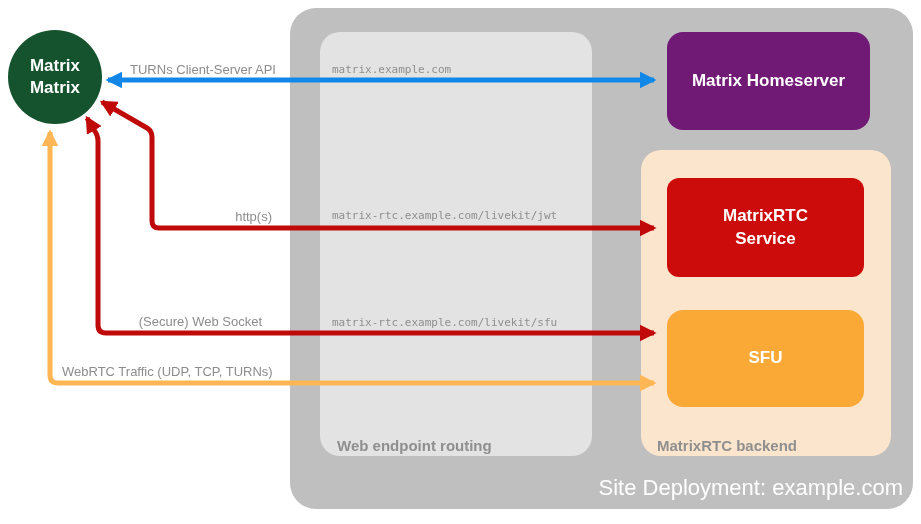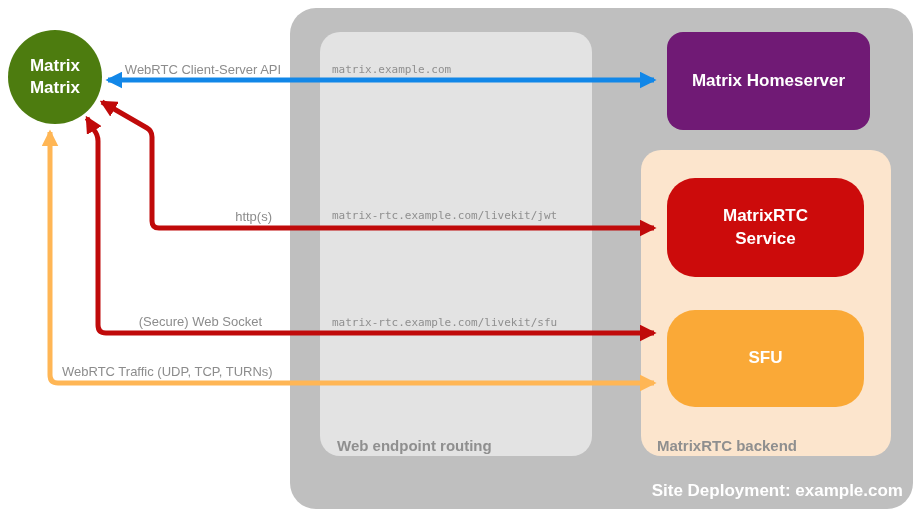--- a/index.html
+++ b/index.html
@@ -13,30 +13,30 @@
   .routing-box { left:320px; top:32px; width:272px; height:424px; background:#e3e3e3; border-radius:20px; }
   .backend-box { left:641px; top:150px; width:250px; height:306px; background:#fce5cd; border-radius:20px; }
 
   .node {
     position:absolute; display:flex; flex-direction:column;
     align-items:center; justify-content:center;
     color:#ffffff; font-weight:bold; font-size:17px; line-height:1.3;
     text-align:center; z-index:4;
   }
   .homeserver-node { left:667px; top:32px; width:203px; height:98px; background:#701a75; border-radius:16px; }
-  .auth-node { left:667px; top:178px; width:197px; height:99px; background:#cc0b0b; border-radius:28px; }
-  .sfu-node { left:667px; top:310px; width:197px; height:97px; background:#faa937; border-radius:28px; }
-  .client-node { left:8px; top:30px; width:94px; height:94px; background:#4d7c0f; border-radius:50%; z-index:4;text-align:right; }
+  .auth-node { left:667px; top:178px; width:197px; height:99px; background:#cc0b0b; border-radius:12px; }
+  .sfu-node { left:667px; top:310px; width:197px; height:97px; background:#faa937; border-radius:16px; }
+  .client-node { left:8px; top:30px; width:94px; height:94px; background:#14532d; border-radius:50%; z-index:4;text-align:right; }
 
   .container-label {
     position:absolute; font-weight:bold; font-size:15px; color:#8f8f8f; z-index:6;
   }
   .site-label {
     position:absolute; right:10px; bottom:8px; color:#ffffff;
-    font-weight:bold; font-size:17px; z-index:6;
+    font-weight:normal; font-size:22px; z-index:6;
   }
   .endpoint-label {
     position:absolute; font-family:"DejaVu Sans Mono", monospace;
     font-size:11px; color:#8f8f8f; z-index:6; white-space:nowrap;
   }
   .arrow-label {
     position:absolute; font-size:13px; color:#8c8c8c; z-index:6; white-space:nowrap;
   }
   #arrow-layer { position:absolute; left:0; top:0; width:921px; height:524px; z-index:5; pointer-events:none; }
 </style>
@@ -66,21 +66,21 @@
     <span>Service</span>
   </div>
   <div class="node sfu-node">
     <span>SFU</span>
   </div>
 
   <div class="endpoint-label" style="left:332px; top:63px;">matrix.example.com</div>
   <div class="endpoint-label" style="left:332px; top:209px;">matrix-rtc.example.com/livekit/jwt</div>
   <div class="endpoint-label" style="left:332px; top:316px;">matrix-rtc.example.com/livekit/sfu</div>
 
-  <div class="arrow-label" style="left:113px; top:62px; width:180px; text-align:center;">WebRTC Client-Server API</div>
+  <div class="arrow-label" style="left:113px; top:62px; width:180px; text-align:center;">TURNs Client-Server API</div>
   <div class="arrow-label" style="left:152px; top:209px; width:120px; text-align:right;">http(s)</div>
   <div class="arrow-label" style="left:112px; top:314px; width:150px; text-align:right;">(Secure) Web Socket</div>
   <div class="arrow-label" style="left:62px; top:364px;">WebRTC Traffic (UDP, TCP, TURNs)</div>
 
   <svg id="arrow-layer" viewBox="0 0 921 524" xmlns="http://www.w3.org/2000/svg">
     <defs>
       <marker id="head-blue" viewBox="0 0 10 10" refX="8.5" refY="5" markerWidth="3.4" markerHeight="3.4" orient="auto-start-reverse">
         <path d="M 0 0 L 10 5 L 0 10 z" fill="#1287e8"></path>
       </marker>
       <marker id="head-red" viewBox="0 0 10 10" refX="8.5" refY="5" markerWidth="3.4" markerHeight="3.4" orient="auto-start-reverse">

